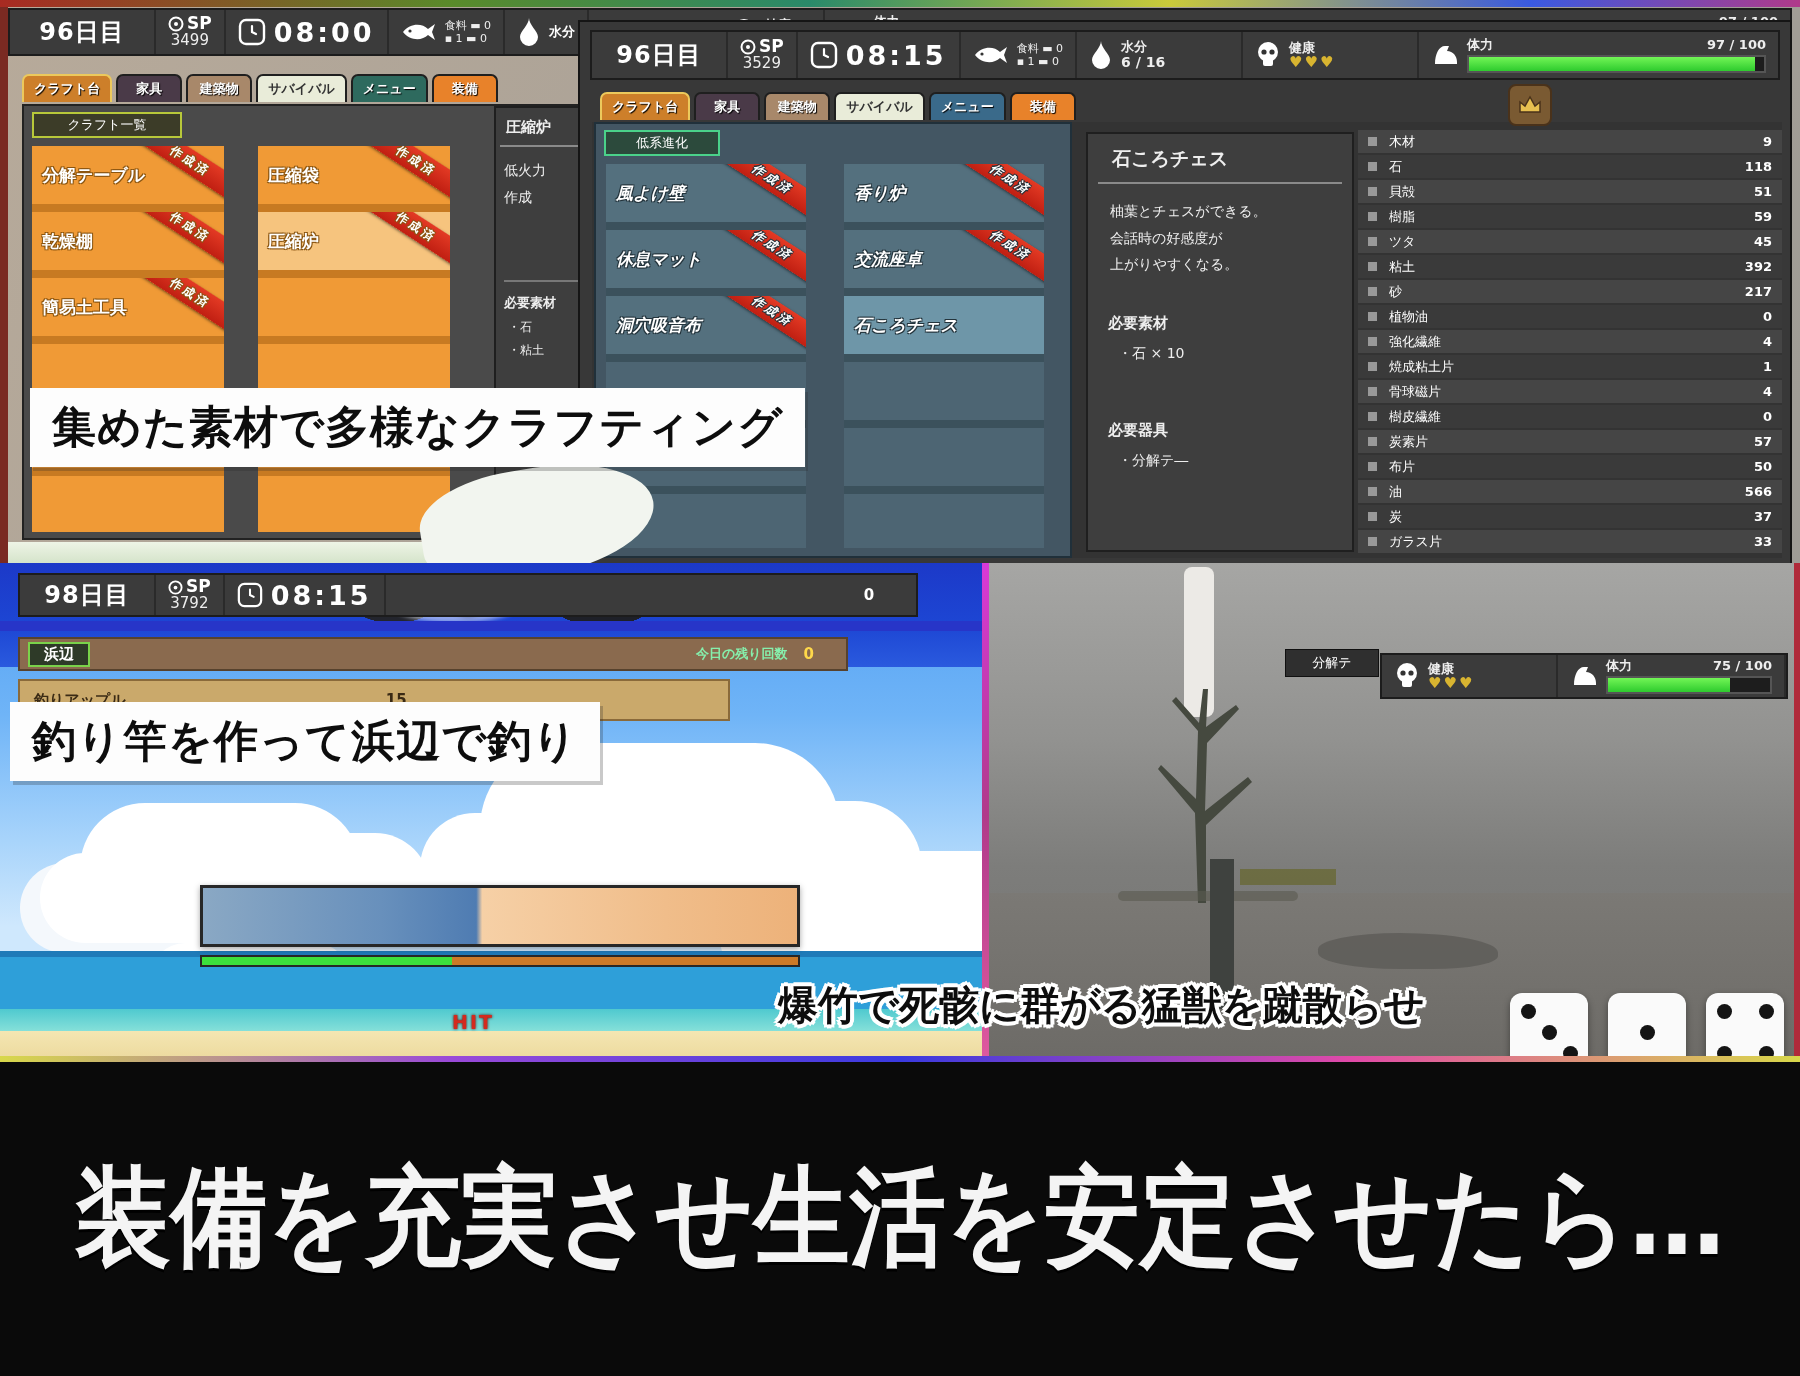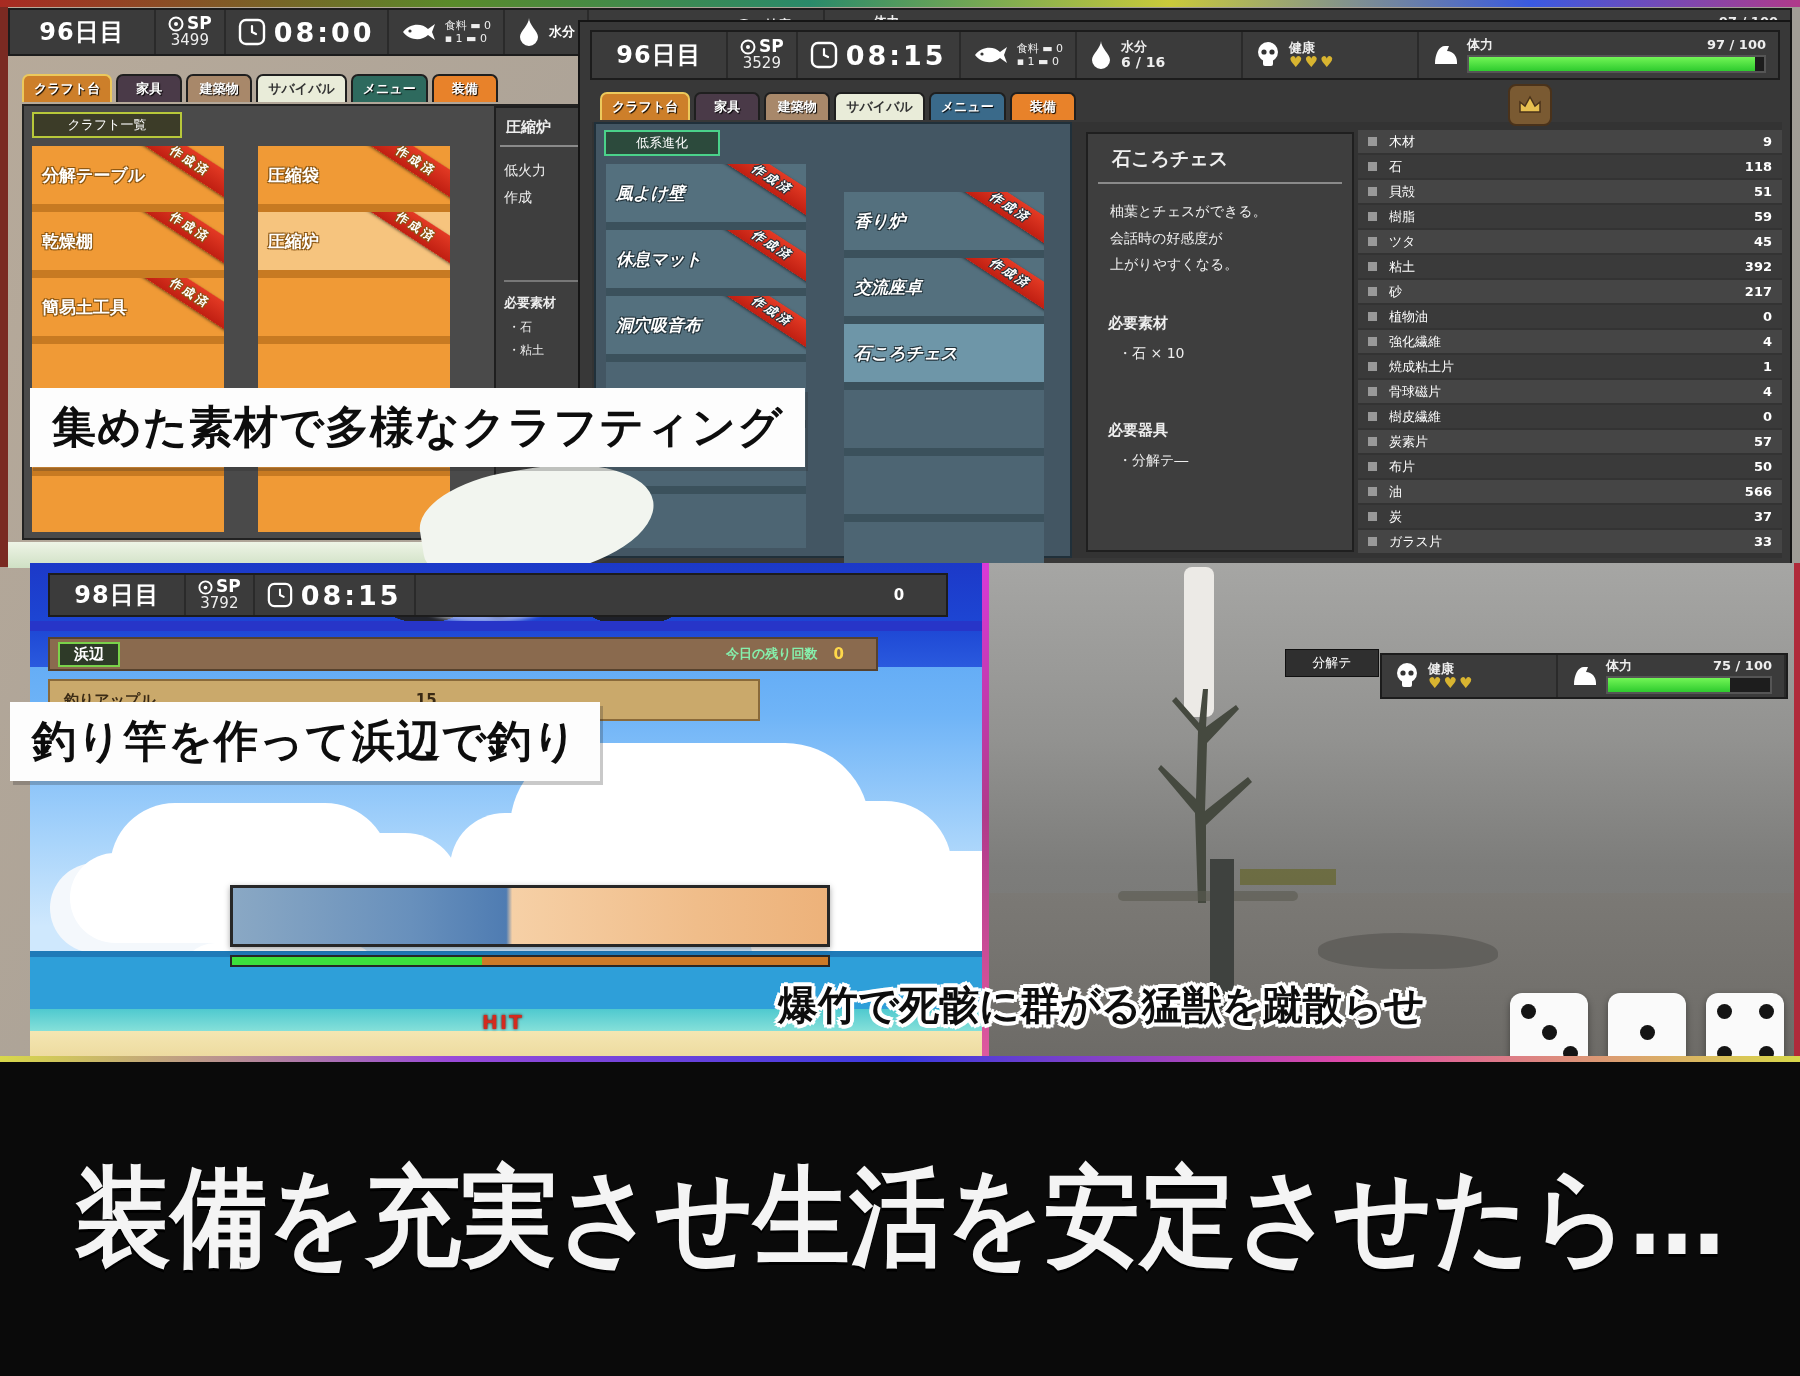--- a/index.html
+++ b/index.html
@@ -323,21 +323,21 @@
           </div>
           <div class="itemrow rowB">
             <span>休息マット</span>
             <span class="ribbon">作成済</span>
           </div>
           <div class="itemrow rowB">
             <span>洞穴吸音布</span>
             <span class="ribbon">作成済</span>
           </div>
         </div>
-        <div class="abs fillB" style="left:248px;top:40px;width:200px;height:384px;margin-top:28px;">
+        <div class="abs fillB" style="left:248px;top:40px;width:200px;height:384px;">
           <div class="itemrow rowB">
             <span>香り炉</span>
             <span class="ribbon">作成済</span>
           </div>
           <div class="itemrow rowB">
             <span>交流座卓</span>
             <span class="ribbon">作成済</span>
           </div>
           <div class="itemrow rowB sel">
             <span>石ころチェス</span>
@@ -451,21 +451,21 @@
 
     <div class="abs" style="left:928px;top:62px;width:44px;height:42px;background:#7a5a32;border:2px solid #4a321a;border-radius:8px;box-sizing:border-box;display:flex;align-items:center;justify-content:center;z-index:3;">
       <svg width="26" height="22" viewBox="0 0 26 22">
           <path d="M3 18 L3 8 L8 12 L13 3 L18 12 L23 8 L23 18 Z" fill="#e8c050" stroke="#4a321a" stroke-width="1.5"></path>
         </svg>
     </div>
   </section>
 
   <div class="abs" style="left:420px;top:468px;width:235px;height:108px;background:#f2f5ef;border-radius:48% 55% 60% 42%;transform:rotate(-9deg);z-index:3;"></div>
 
-  <section class="abs" id="shotC" style="left:0;top:563px;width:988px;height:505px;overflow:hidden;z-index:4;background:linear-gradient(180deg,#4f9ef2 0%,#6fb4f7 30%,#a8d4fb 55%,#cfe8fd 72%);margin-left:30px;">
+  <section class="abs" id="shotC" style="left:0;top:563px;width:988px;height:505px;overflow:hidden;z-index:4;background:linear-gradient(180deg,#4f9ef2 0%,#6fb4f7 30%,#a8d4fb 55%,#cfe8fd 72%);">
 
     <div class="abs" style="left:0;top:0;width:988px;height:104px;background:linear-gradient(180deg,#1c39c8,#1d46d4 60%,#2a5ade);"></div>
     <div class="abs" style="left:330px;top:8px;width:320px;height:64px;background:radial-gradient(ellipse 60px 22px at 20% 60%,#23252d 60%,transparent 61%),radial-gradient(ellipse 80px 26px at 55% 40%,#2b2d36 60%,transparent 61%),radial-gradient(ellipse 70px 20px at 85% 65%,#1e2028 60%,transparent 61%);"></div>
     <div class="abs" style="left:390px;top:20px;width:130px;height:40px;background:#eef4ff;border-radius:50%;opacity:.55;filter:blur(2px);"></div>
     <div class="abs" style="left:455px;top:28px;width:26px;height:26px;border-radius:50%;background:radial-gradient(circle at 35% 35%,#ffba55,#ef8a18);box-shadow:0 0 6px rgba(0,0,0,.3);"></div>
 
     <header class="ghead abs" style="left:18px;top:10px;width:900px;height:44px;">
       <div class="seg" style="min-width:110px;justify-content:center;">
         <span class="day">98日目</span>
       </div>

